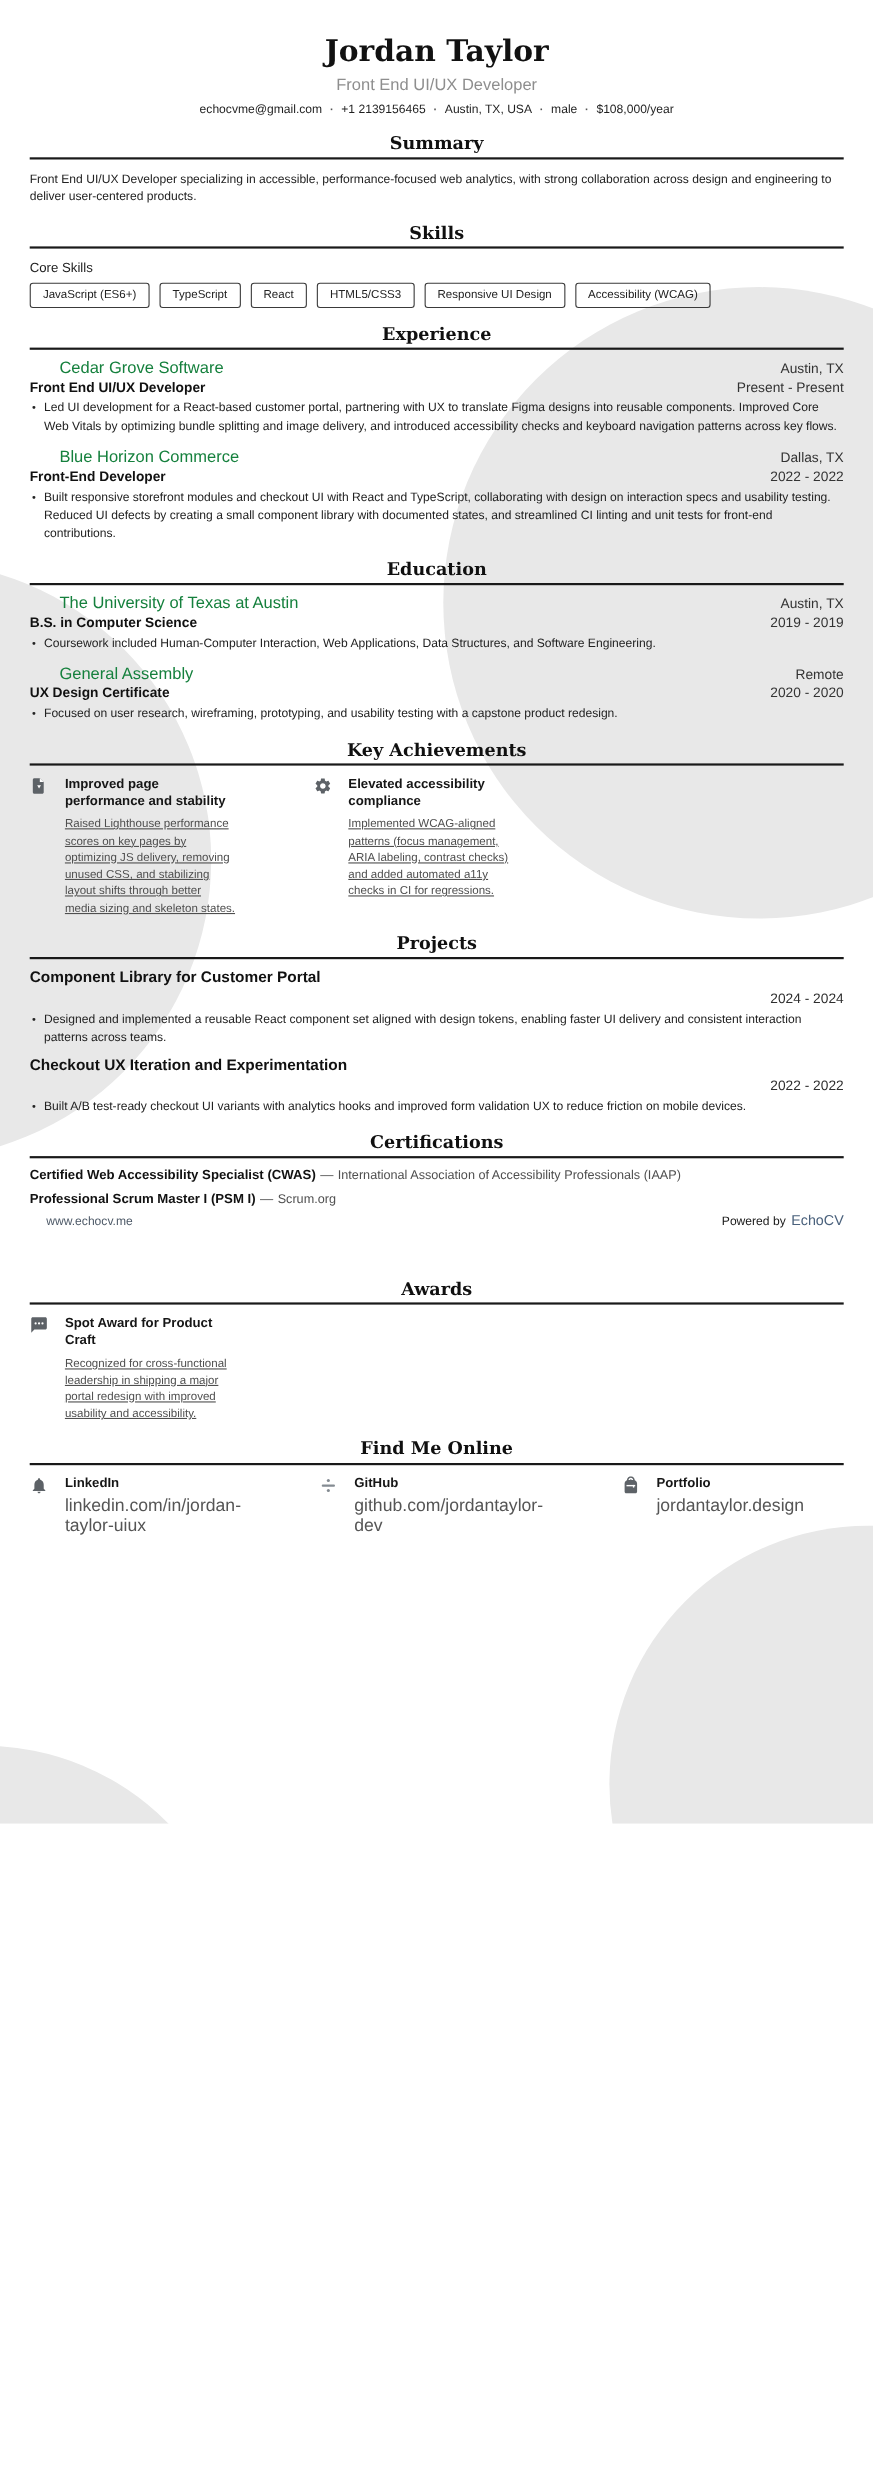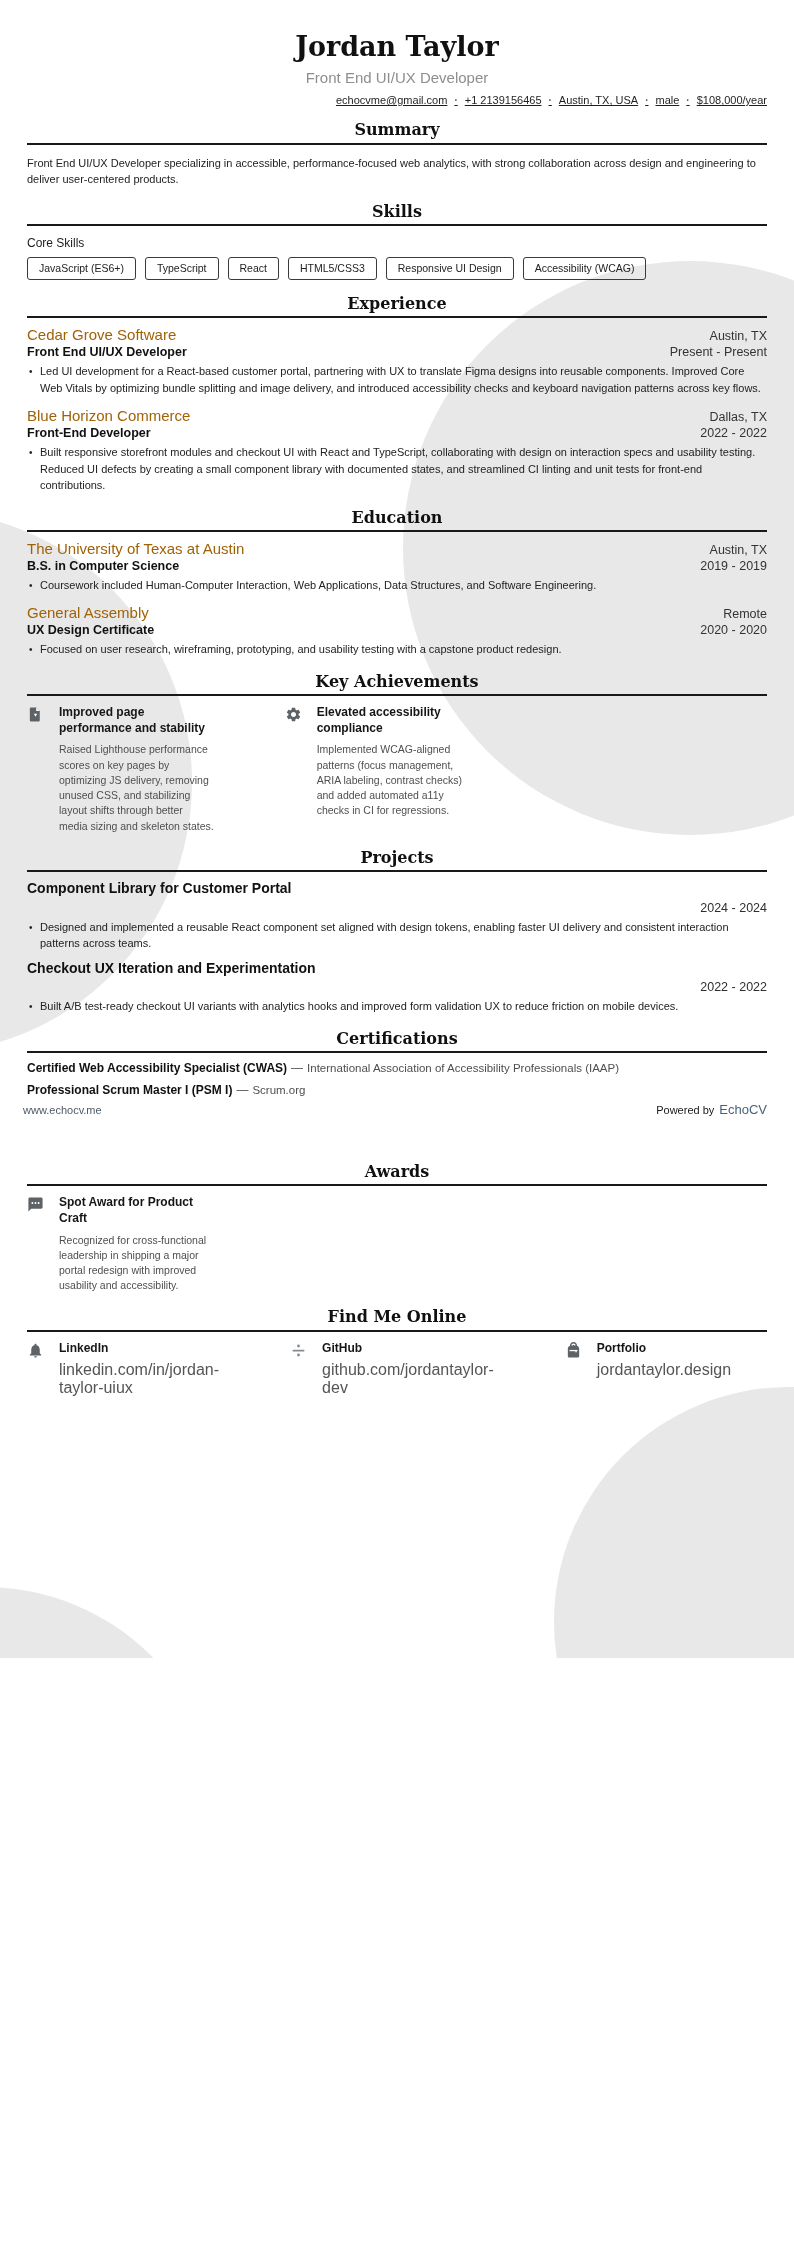--- a/index.html
+++ b/index.html
@@ -8,65 +8,65 @@
   .circle{position:absolute;border-radius:50%;background:#e8e8e8;}
   .c1{width:574px;height:574px;left:403px;top:261px;}
   .c2{width:544px;height:544px;left:-352px;top:510px;}
   .c3{width:470px;height:470px;left:554px;top:1387px;}
   .c4{width:470px;height:470px;left:-250px;top:1587px;}
   .page{position:relative;width:100%;height:1123px;padding:0 27px;box-sizing:border-box;}
 
   .name{font-family:"DejaVu Serif",serif;font-weight:700;font-size:27px;line-height:1.05;
         text-align:center;color:#111;padding-top:33px;}
   .subtitle{text-align:center;font-size:15px;color:#8e8e8e;margin-top:8px;}
-  .contact{text-align:right;font-size:11px;color:#1f1f1f;margin-top:8px;text-decoration:underline;}
+  .contact{text-align:center;font-size:11px;color:#1f1f1f;margin-top:8px;}
   .contact .sep{color:#555;margin:0 7px;font-weight:700;font-size:10px;}
 
   .section{margin-top:15px;}
   .sec-head{font-family:"DejaVu Serif",serif;font-weight:700;font-size:16px;line-height:1.15;
             text-align:center;color:#101010;}
   .sec-rule{height:2px;background:#191919;margin-top:3px;}
   .sec-body{margin-top:10px;}
 
   .para{font-size:11px;line-height:1.5;color:#222;}
 
   .group-label{font-size:12px;color:#1c1c1c;margin-top:10px;}
   .chips{display:flex;gap:9px;flex-wrap:wrap;margin-top:7px;}
   .chip{border:1.5px solid #3a3a3a;border-radius:3px;padding:5px 11px;font-size:10.5px;
         line-height:1;color:#222;background:transparent;white-space:nowrap;}
 
   .entry{margin-top:8px;}
   .entry + .entry{margin-top:11px;}
   .row{display:flex;justify-content:space-between;align-items:baseline;}
-  .company{font-size:15px;color:#a16207;}
+  .company{font-size:15px;color:#15803d;margin-left:27px;}
   .meta{font-size:12.5px;color:#333;}
   .role{font-size:12.5px;font-weight:700;color:#111;margin-top:2px;}
   .bullets{margin-top:4px;}
   .bullet{position:relative;padding-left:13px;font-size:11px;line-height:1.5;color:#222;}
   .bullet::before{content:"•";position:absolute;left:2px;top:1px;font-size:10px;color:#222;}
 
   .grid3{display:grid;grid-template-columns:1fr 1fr 1fr;margin-top:9px;gap:33px;}
   .card{display:flex;gap:15px;padding-right:38px;box-sizing:border-box;}
   .card-icon{flex:0 0 17px;height:17px;color:#5d6267;margin-top:1px;}
   .card-icon.light{color:#848b92;}
   .card-icon svg{display:block;width:17px;height:17px;}
   .card-title{font-size:12px;font-weight:700;color:#161616;line-height:1.3;}
-  .card-body{font-size:10.5px;color:#4f4f4f;line-height:1.45;margin-top:6px;}
+  .card-body{font-size:10.5px;color:#4f4f4f;line-height:1.45;margin-top:6px;text-decoration:underline;}
   .link-url{font-size:16px;color:#555;margin-top:5px;}
 
   .proj-title{font-size:14px;font-weight:700;color:#111;margin-top:8px;line-height:1.25;}
   .proj-date{text-align:right;font-size:12.5px;color:#2e2e2e;margin-top:3px;}
   .proj .bullets{margin-top:4px;}
 
   .cert-line{font-size:12px;margin-top:8px;color:#111;}
   .cert-name{font-weight:700;}
   .cert-sep{color:#555;margin:0 4px;}
   .cert-issuer{font-size:11.5px;color:#4f4f4f;}
 
-  .page-footer{position:absolute;left:23px;right:27px;bottom:6px;display:flex;
+  .page-footer{position:absolute;left:42px;right:27px;bottom:6px;display:flex;
                justify-content:space-between;align-items:baseline;}
   .site{font-size:11px;color:#4e5a68;}
   .powered{font-size:11px;color:#181818;}
   .brand{font-size:13px;color:#4a617c;margin-left:5px;}
 </style>
 </head>
 <body>
 
 <div class="canvas">
 

